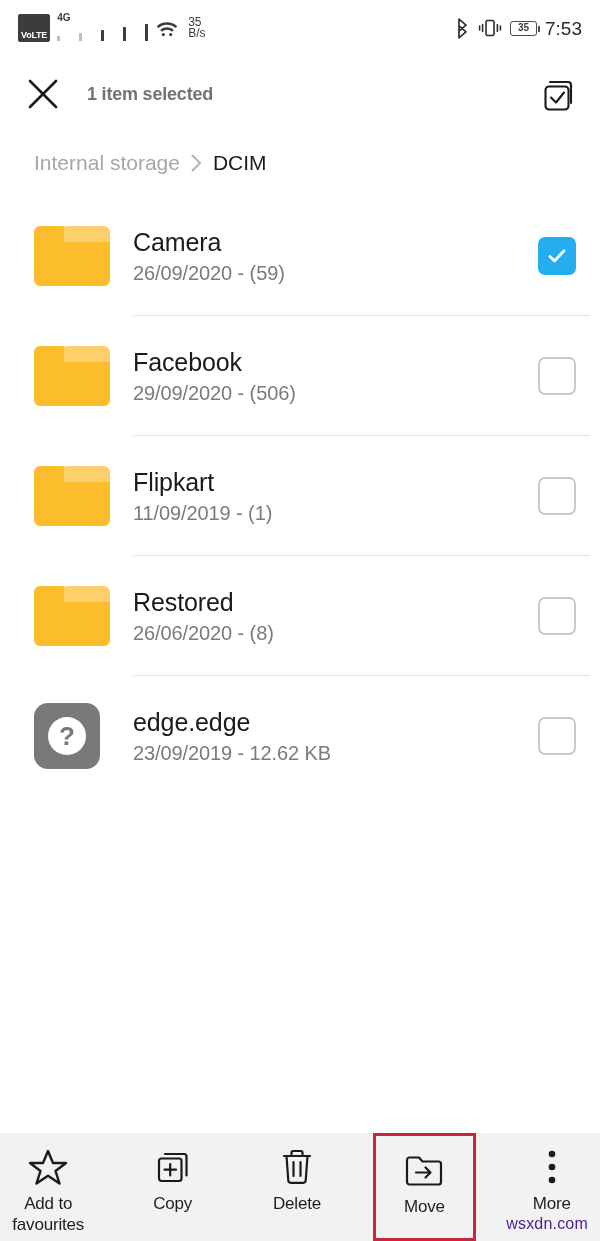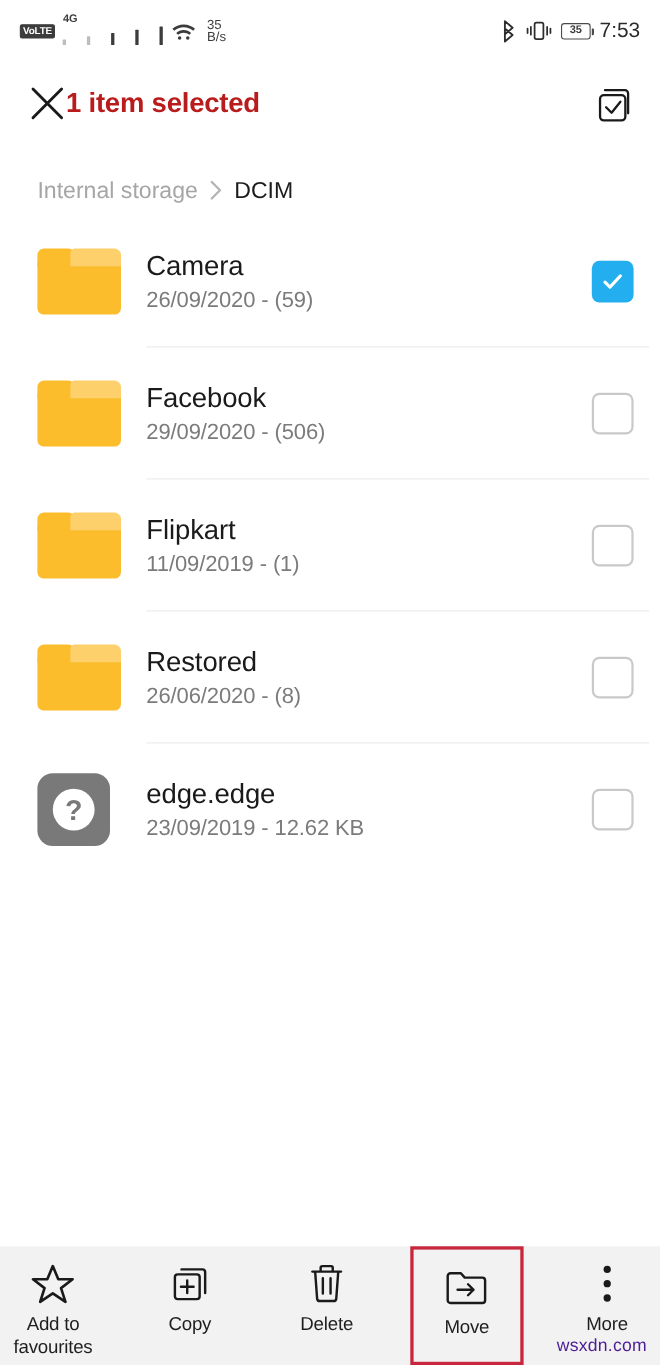--- a/index.html
+++ b/index.html
@@ -34,21 +34,21 @@
     align-items: center;
     gap: 7px;
   }
   .volte-badge {
     border: 1.5px solid #3c3c3c;
     border-radius: 2px;
     color: #3c3c3c;
     font-size: 9px;
     font-weight: bold;
     letter-spacing: -0.2px;
-    padding: 1px 2px 1px 2px;
+    padding: 16px 2px 1px 2px;
     line-height: 9px;
     background: #3c3c3c;
     color: #ffffff;
   }
   .sig-wrap {
     display: flex;
     align-items: flex-end;
     gap: 19px;
     position: relative;
     padding-top: 9px;
@@ -125,41 +125,42 @@
     box-sizing: border-box;
     background: #ffffff;
   }
   #close-icon {
     width: 34px;
     height: 34px;
     flex: 0 0 auto;
     cursor: pointer;
   }
   #selection-title {
-    font-size: 25px;
+    font-size: 18px;
     font-weight: bold;
-    color: #b91c1c;
+    color: #737373;
+    margin-left: 27px;
     flex: 1 1 auto;
     letter-spacing: -0.2px;
   }
   #select-all-icon {
     width: 38px;
     height: 38px;
     flex: 0 0 auto;
     cursor: pointer;
   }
 
   
   #breadcrumb {
     position: absolute;
     top: 140px; left: 0;
     width: 600px;
     height: 46px;
     display: flex;
-    align-items: flex-end;
+    align-items: center;
     padding-left: 34px;
     box-sizing: border-box;
     font-size: 21px;
   }
   .crumb-root { color: #a6a6a6; }
   .crumb-sep {
     color: #b4b4b4;
     margin: 0 10px;
     font-size: 21px;
     font-weight: normal;

